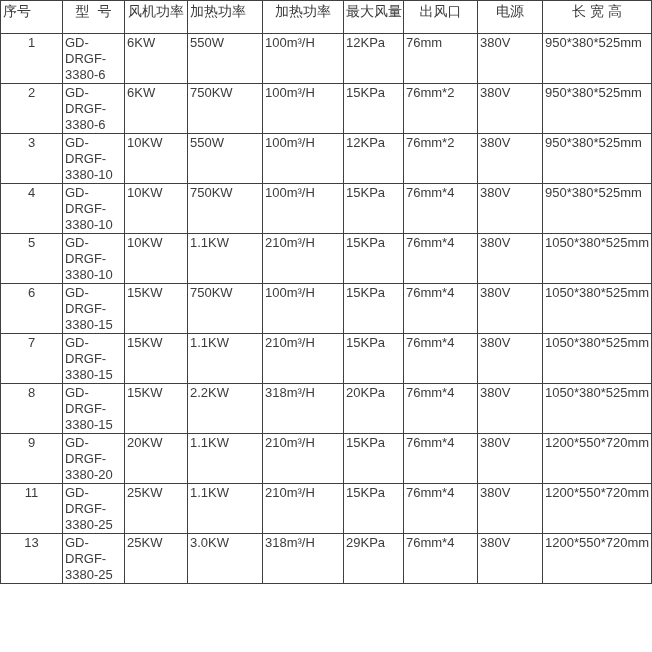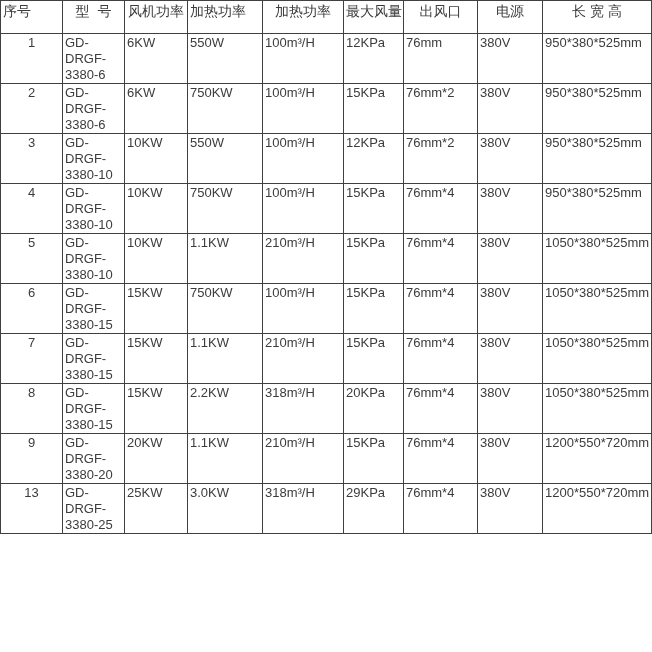--- a/index.html
+++ b/index.html
@@ -194,20 +194,32 @@
 3380-20</td>
     <td>20KW</td>
     <td>1.1KW</td>
     <td>210m³/H</td>
     <td>15KPa</td>
     <td>76mm*4</td>
     <td>380V</td>
     <td>1200*550*720mm</td>
   </tr>
         <tr class="data-row">
+    <td class="col-serial">11</td>
+    <td class="col-model">GD-DRGF-
+3380-25</td>
+    <td>25KW</td>
+    <td>1.1KW</td>
+    <td>210m³/H</td>
+    <td>15KPa</td>
+    <td>76mm*4</td>
+    <td>380V</td>
+    <td>1200*550*720mm</td>
+  </tr>
+        <tr class="data-row">
     <td class="col-serial">13</td>
     <td class="col-model">GD-DRGF-
 3380-25</td>
     <td>25KW</td>
     <td>3.0KW</td>
     <td>318m³/H</td>
     <td>29KPa</td>
     <td>76mm*4</td>
     <td>380V</td>
     <td>1200*550*720mm</td>

